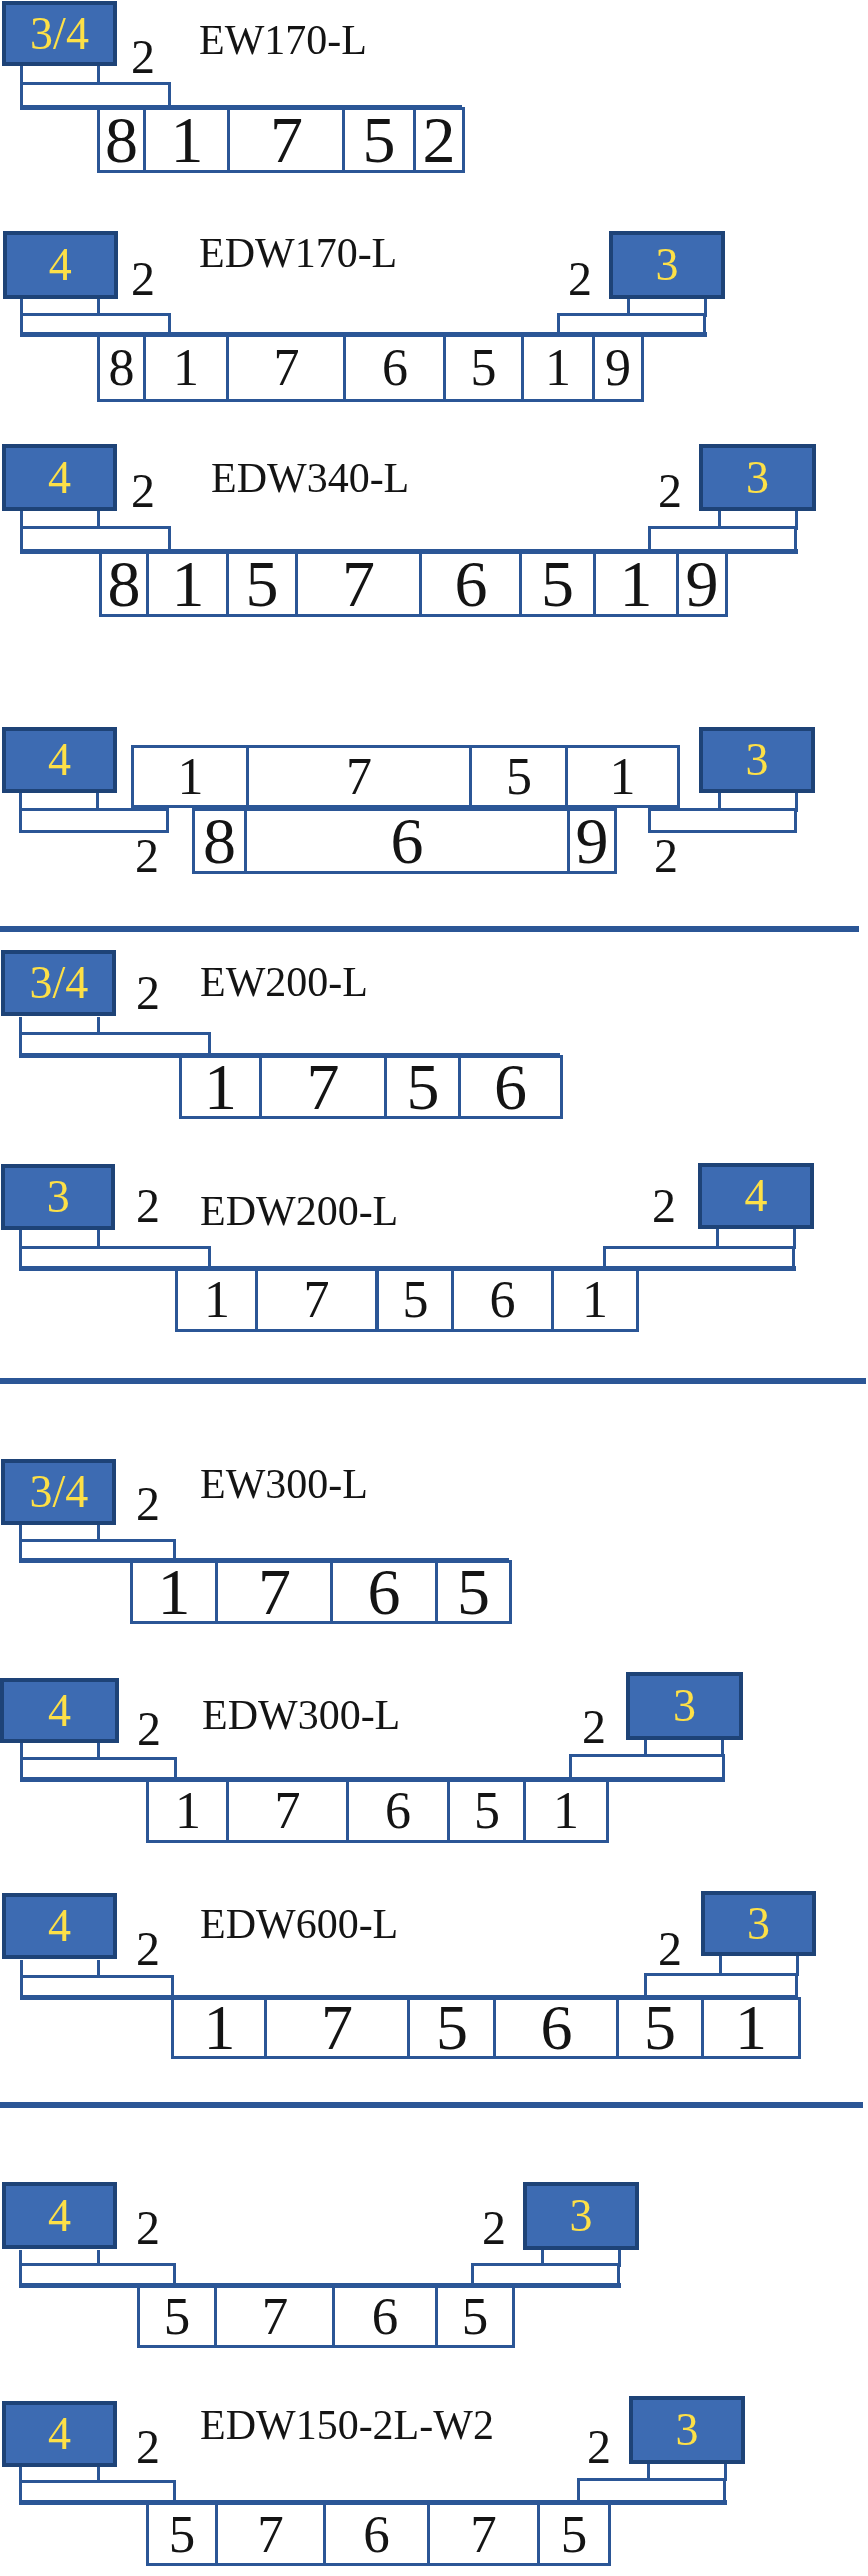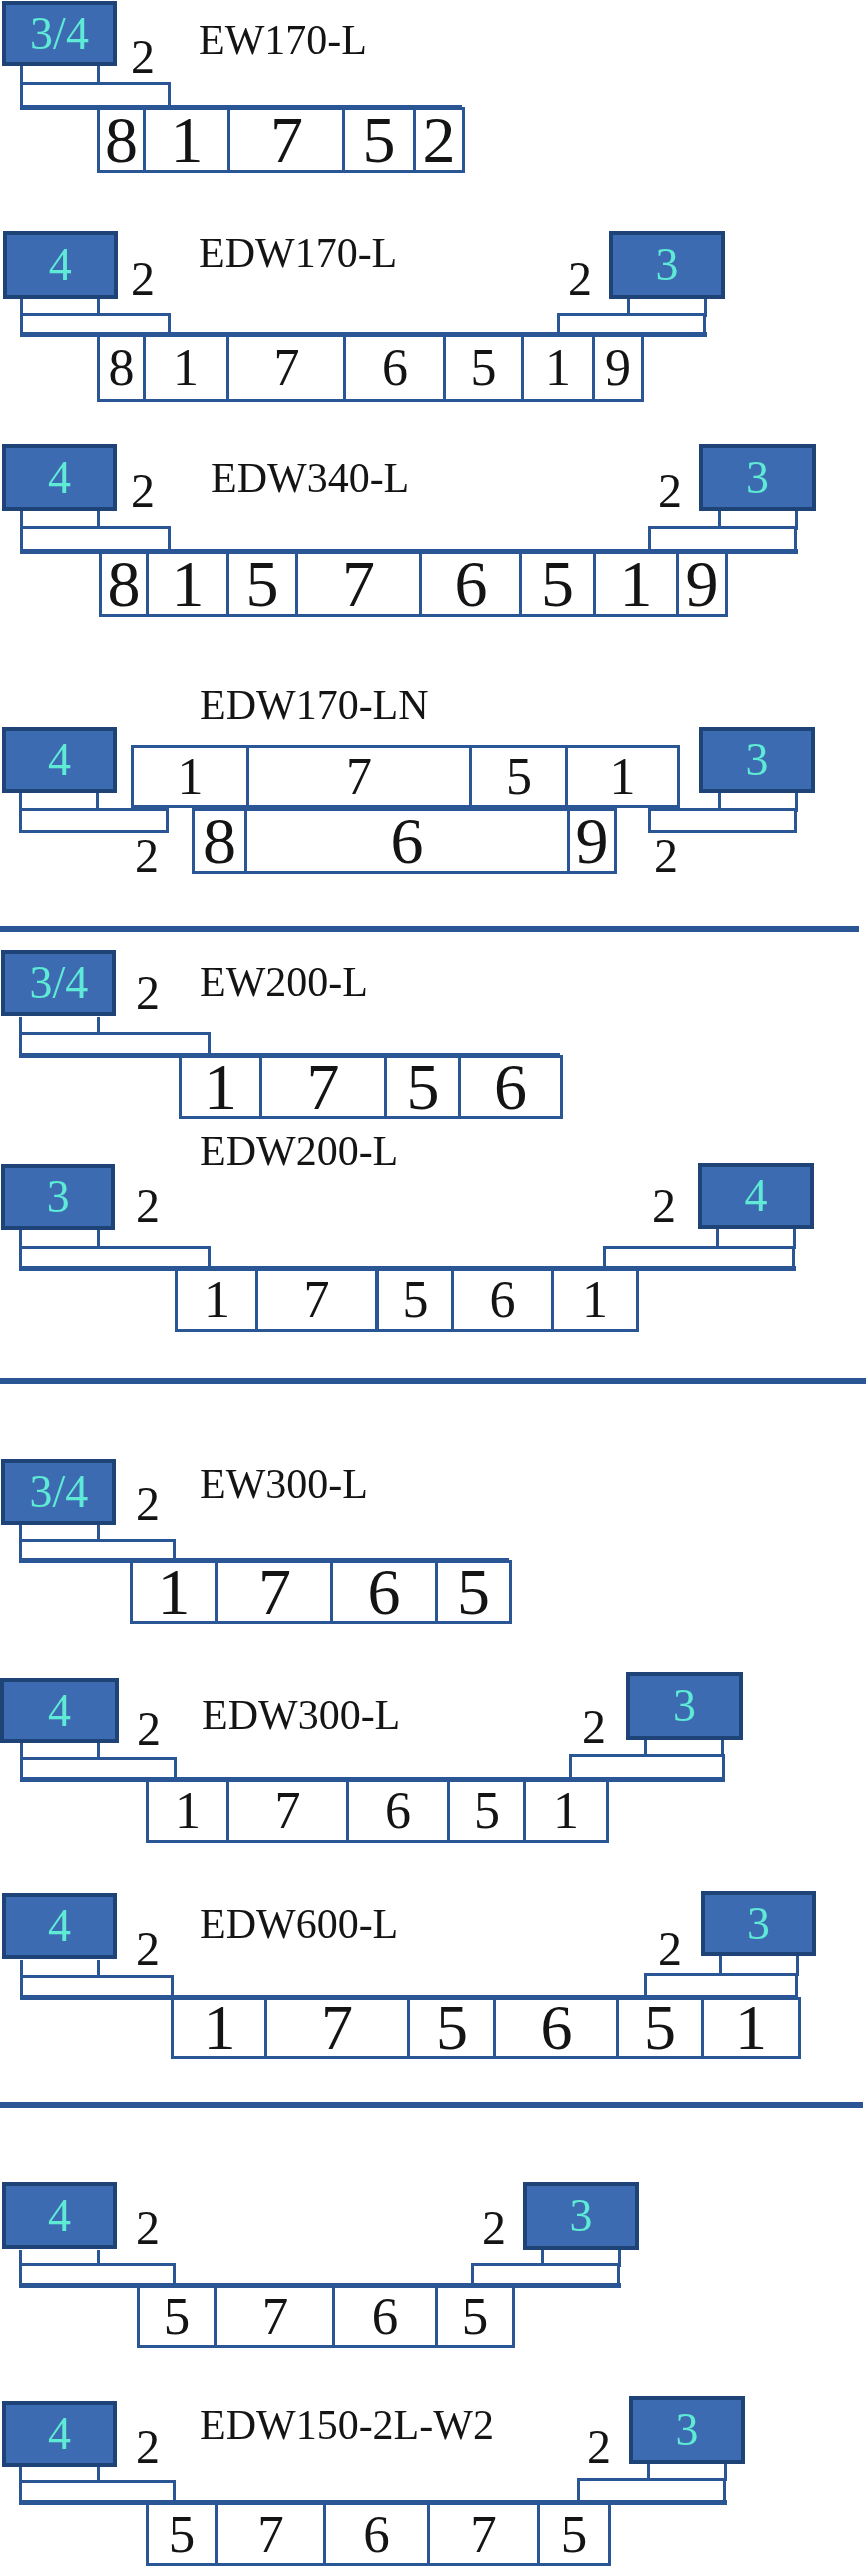--- a/index.html
+++ b/index.html
@@ -1,20 +1,20 @@
 <!DOCTYPE html>
 <html style="--blue-fill: #3D6BB2; --blue-border: #1E4377; --line: #2B5696; --ink: #141414;font-size:10.6px"><head>
 <meta charset="utf-8">
 <style>
   html,body{margin:0;padding:0;background:#ffffff;}
   .figure{position:relative;background:#fff;font-family:"Liberation Serif","DejaVu Serif",serif;overflow:hidden;}
   .diagram{position:absolute;left:0;top:0;width:100%;height:100%;}
   .title{position:absolute;font-size:42px;line-height:1;color:var(--ink);white-space:nowrap;}
   .num2{position:absolute;font-size:48px;line-height:1;color:var(--ink);}
-  .module{position:absolute;background:var(--blue-fill);border:4px solid var(--blue-border);box-sizing:border-box;display:flex;align-items:center;justify-content:center;color:#5eead4;font-size:46px;line-height:1;}
+  .module{position:absolute;background:var(--blue-fill);border:4px solid var(--blue-border);box-sizing:border-box;display:flex;align-items:center;justify-content:center;color:#fde047;font-size:46px;line-height:1;}
   .wbox{position:absolute;background:#ffffff;border:3.3px solid var(--line);box-sizing:border-box;}
   .bar{position:absolute;background:var(--line);}
   .cell{position:absolute;background:#ffffff;border:3.3px solid var(--line);box-sizing:border-box;display:flex;align-items:center;justify-content:center;color:var(--ink);overflow:hidden;line-height:1;}
   .divider{position:absolute;background:var(--line);}
 </style>
 </head>
 <body>
 
 <div class="figure" style="width: 869px; height: 2576px;">
     <div class="diagram">
@@ -113,21 +113,20 @@
       <div class="module" style="left: 2px; top: 444px; width: 115px; height: 67px;">
         <span>4</span>
       </div>
       <div class="module" style="left: 699px; top: 444px; width: 117px; height: 67px;">
         <span>3</span>
       </div>
       <div class="num2" style="left: 131px; top: 467px;">2</div>
       <div class="num2" style="left: 658px; top: 467px;">2</div>
     </div>
     <div class="diagram">
-      <div class="title" style="left: 200px; top: 684px;">EDW170-LN</div>
       <div class="wbox" style="left: 19px; top: 793px; width: 80px; height: 18.6px; border-top: none;"></div>
       <div class="wbox" style="left: 19px; top: 808px; width: 150px; height: 24.6px;"></div>
       <div class="wbox" style="left: 718px; top: 793px; width: 80px; height: 18.6px; border-top: none;"></div>
       <div class="wbox" style="left: 648px; top: 808px; width: 149px; height: 24.6px;"></div>
       <div class="cell" style="left: 131px; top: 745px; width: 119px; height: 63px; font-size: 52px;">
         <span>1</span>
       </div>
       <div class="cell" style="left: 246px; top: 745px; width: 226px; height: 63px; font-size: 52px;">
         <span>7</span>
       </div>
@@ -171,21 +170,21 @@
       </div>
       <div class="cell" style="left: 458px; top: 1055px; width: 105px; height: 64px; font-size: 66px;">
         <span>6</span>
       </div>
       <div class="module" style="left: 1.3px; top: 950px; width: 115px; height: 66px;">
         <span>3/4</span>
       </div>
       <div class="num2" style="left: 136px; top: 969px;">2</div>
     </div>
     <div class="diagram">
-      <div class="title" style="left: 200px; top: 1130px;">EDW200-L</div>
+      <div class="title" style="left: 200px; top: 1190px;">EDW200-L</div>
       <div class="wbox" style="left: 18.6px; top: 1230px; width: 81px; height: 19px; border-top: none;"></div>
       <div class="wbox" style="left: 18.6px; top: 1246px; width: 192px; height: 24px; border-bottom: none;"></div>
       <div class="wbox" style="left: 716px; top: 1229px; width: 80px; height: 20px; border-top: none;"></div>
       <div class="wbox" style="left: 603px; top: 1246px; width: 192px; height: 24px; border-bottom: none;"></div>
       <div class="bar" style="left: 18.6px; top: 1266px; width: 777px; height: 5.3px;"></div>
       <div class="cell" style="left: 175px; top: 1268px; width: 84px; height: 64px; font-size: 52px;">
         <span>1</span>
       </div>
       <div class="cell" style="left: 255px; top: 1268px; width: 123px; height: 64px; font-size: 52px;">
         <span>7</span>

